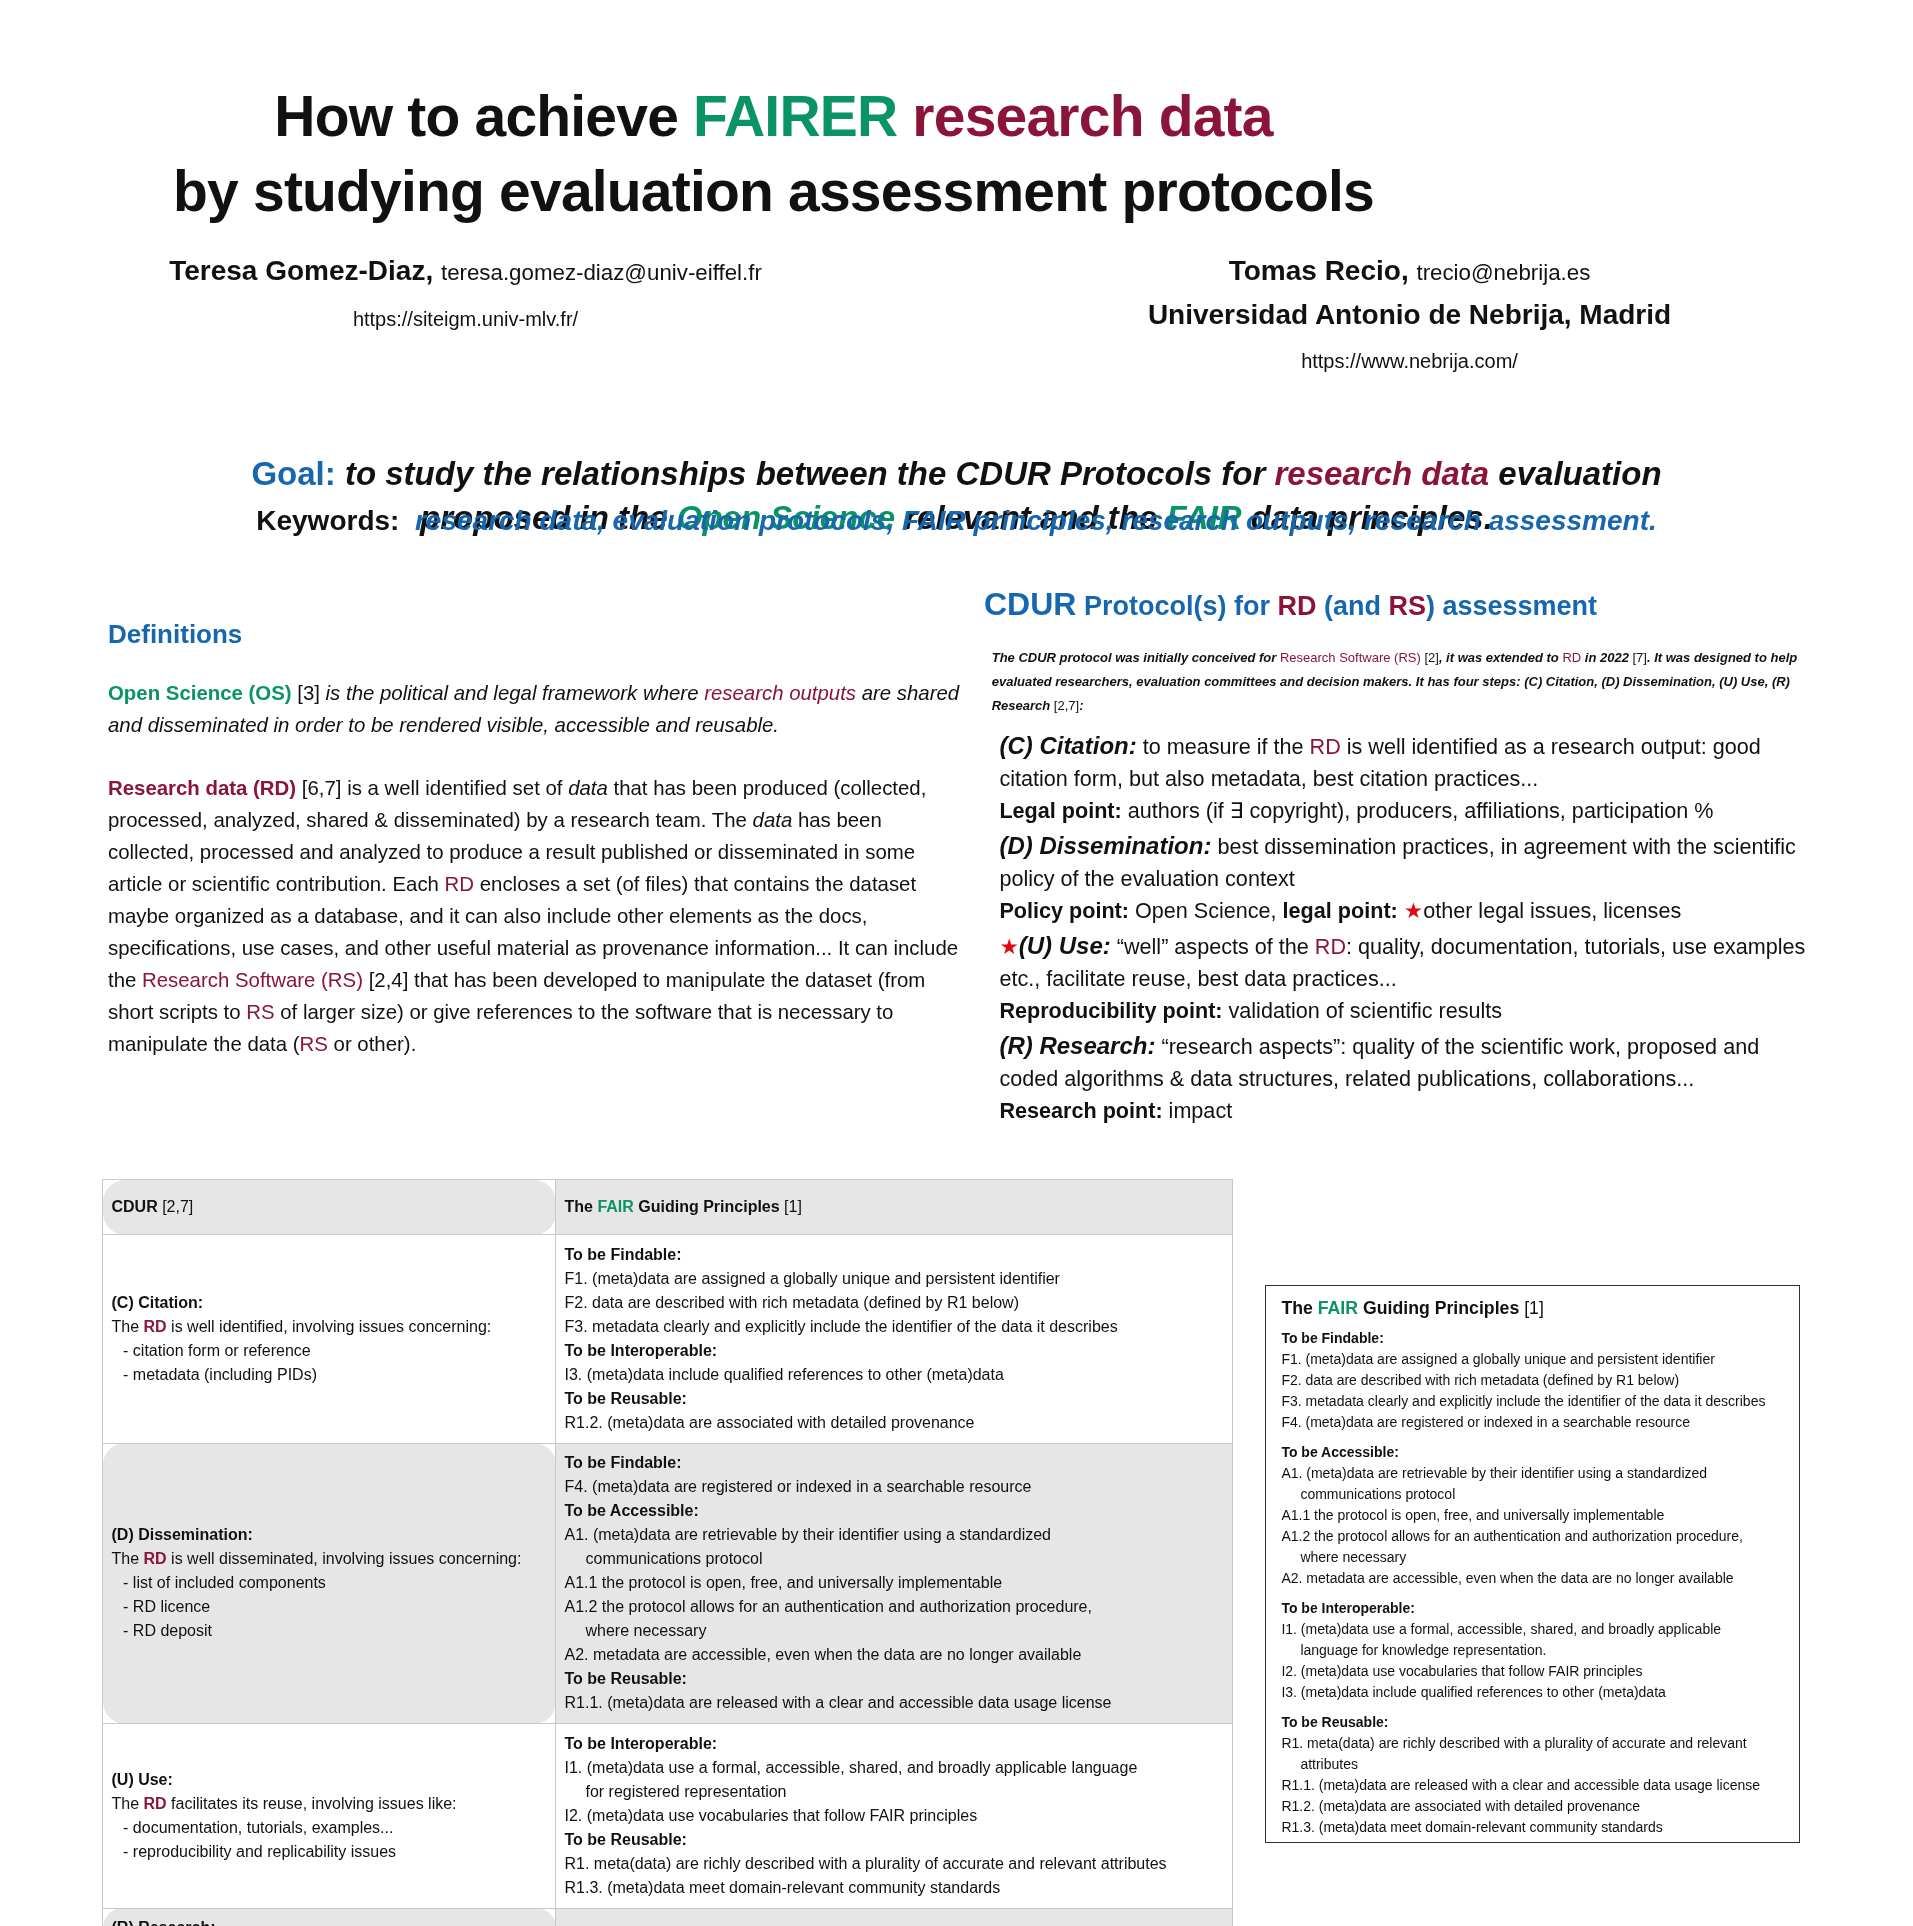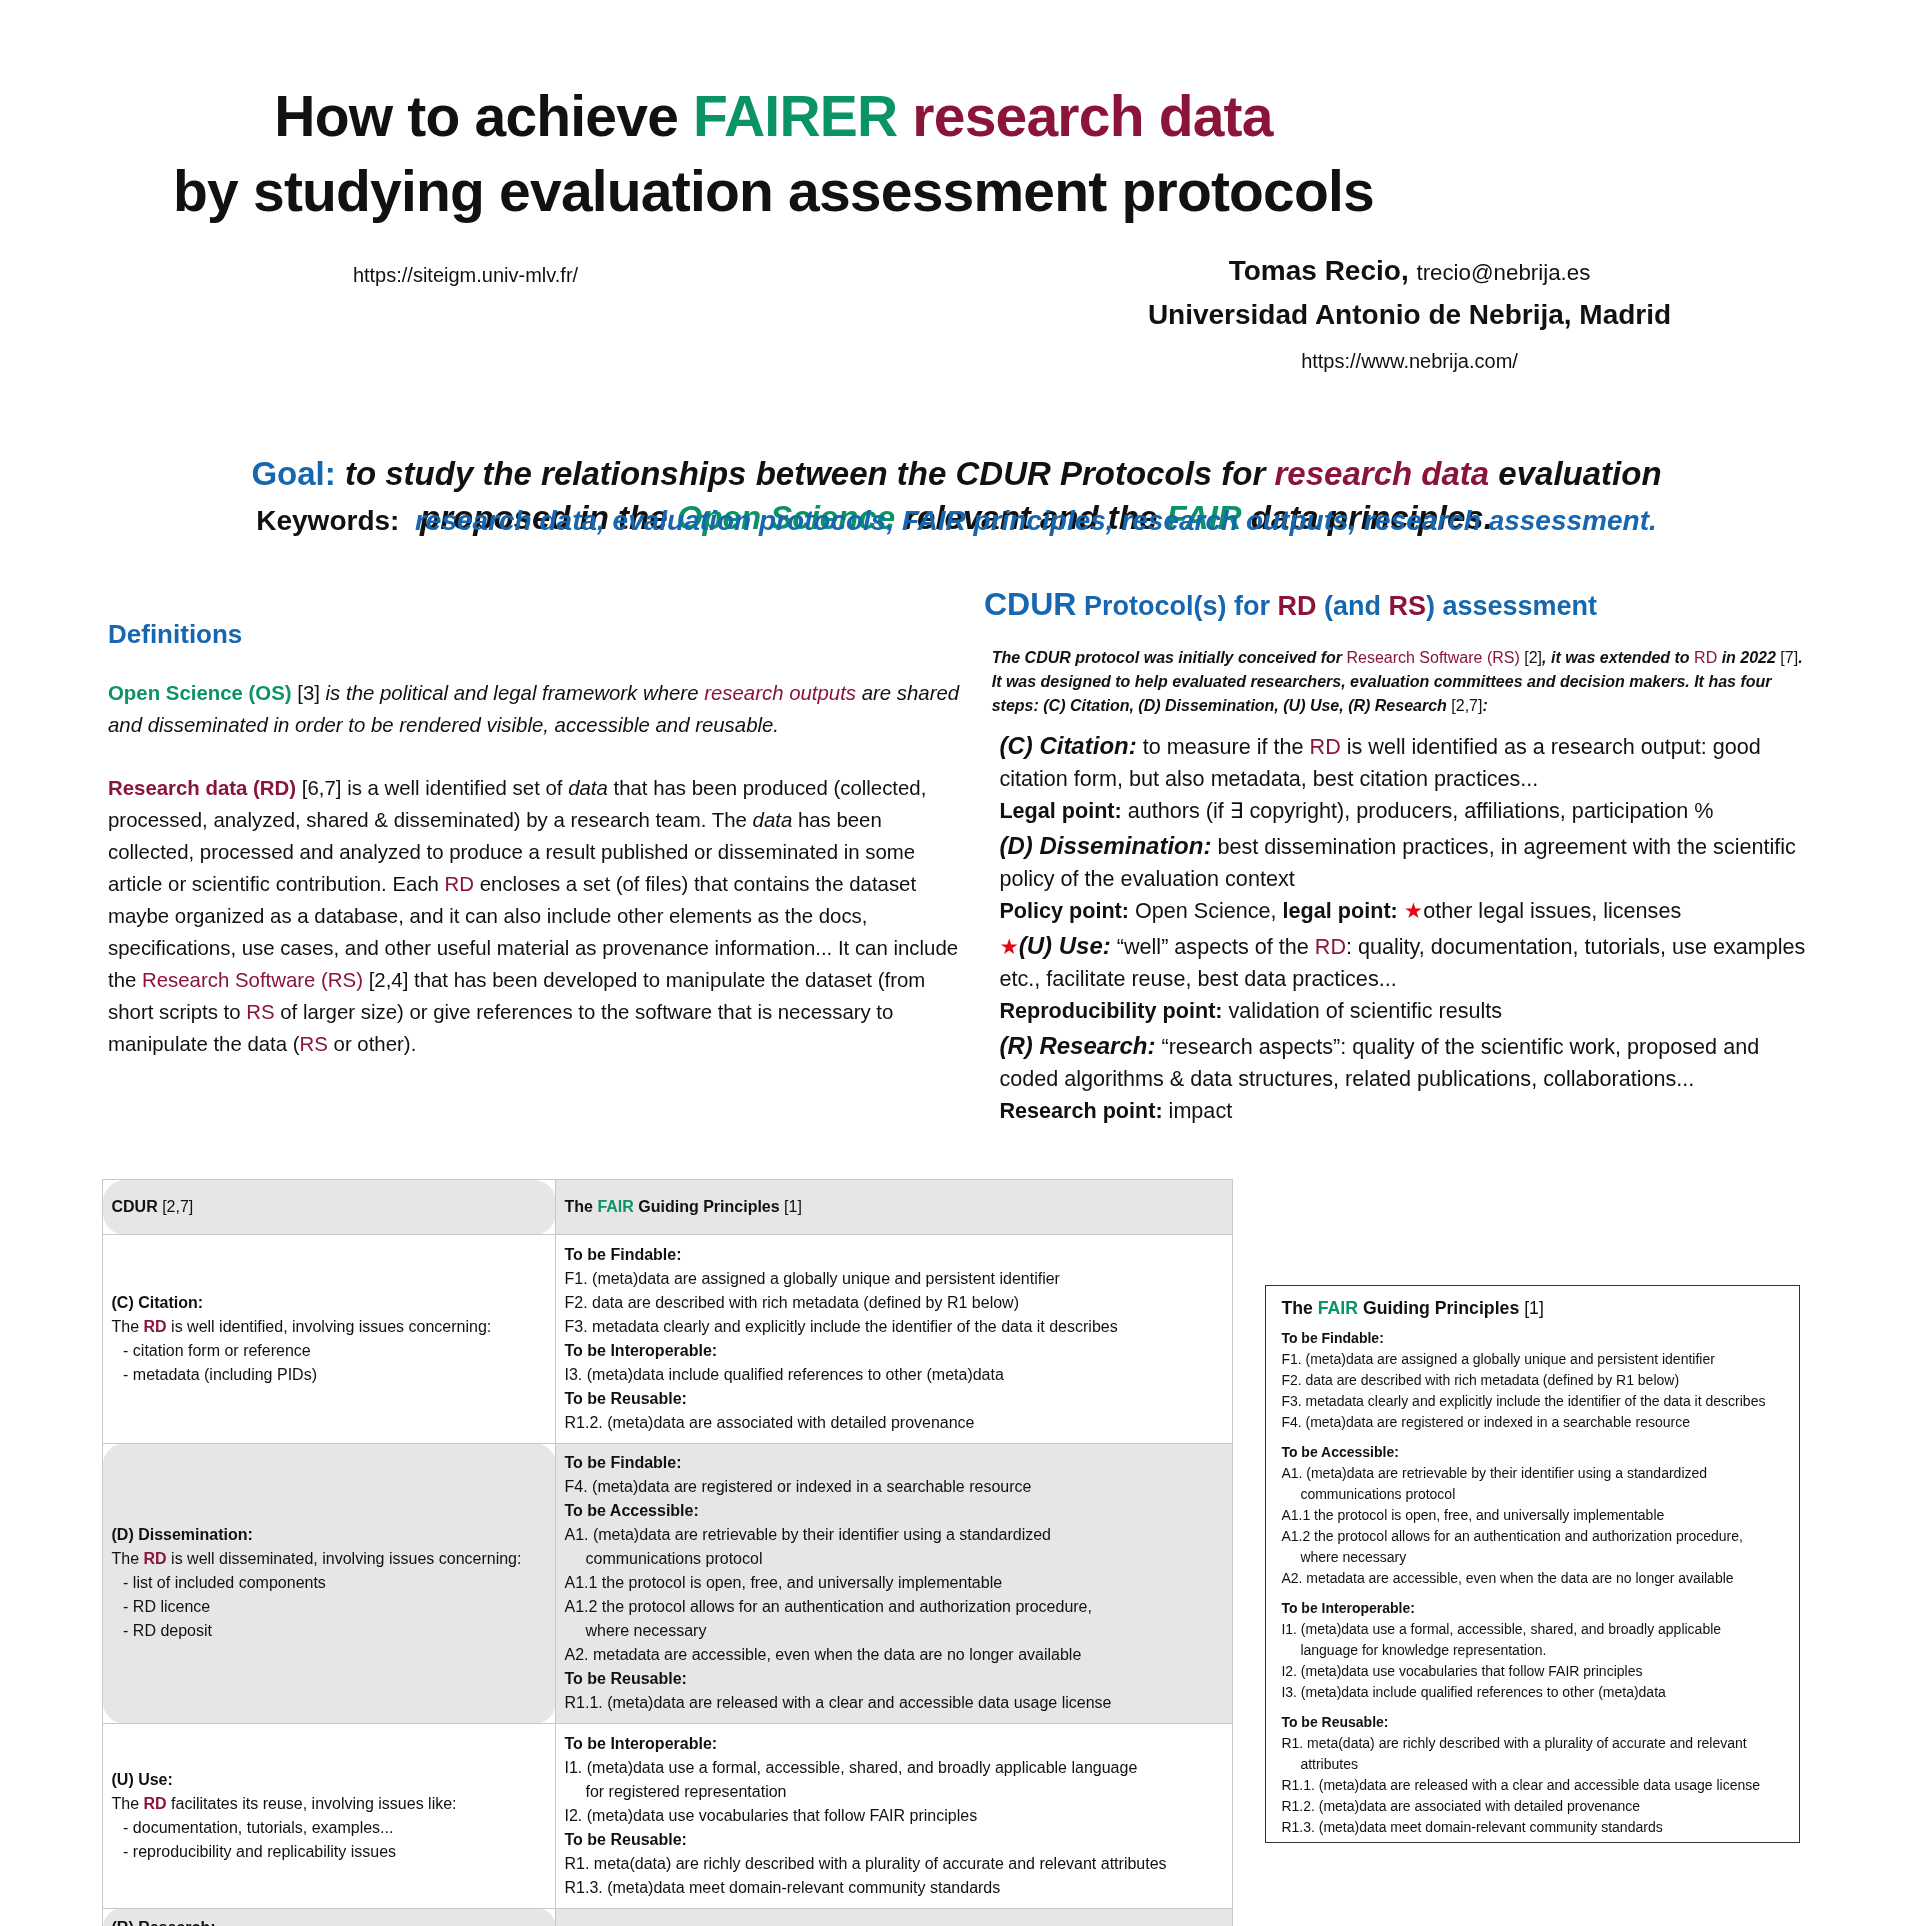--- a/index.html
+++ b/index.html
@@ -32,21 +32,21 @@
 
   
   #defs { left:108px; top:618px; width:863px; font-size:20.4px; line-height:32px; }
   #defs h2 { margin:0 0 27px 0; font-size:26px; color:#1667b0; }
   #defs p { margin:0 0 31px 0; }
 
   
   #cdur { left:984px; top:586px; width:828px; }
   #cdur h2 { margin:0 0 23px 0; font-size:27px; color:#1667b0; }
   #cdur h2 .big { font-size:32px; }
-  #cdur .intro { font-size:16px; line-height:24px; font-style:italic; font-weight:bold; margin:0 0 11.6px 7.7px; }
+  #cdur .intro { font-size:13px; line-height:24px; font-style:italic; font-weight:bold; margin:0 0 11.6px 7.7px; }
   #cdur .intro .plain { font-weight:normal; font-style:normal; }
   #cdur .step { font-size:21.6px; line-height:32px; margin:0 0 3.1px 15.4px; }
   #cdur .step .lbl { font-weight:bold; font-style:italic; font-size:24px; }
   .star { color:#e30613; }
 
   
   #table { left:102px; top:1179px; width:1131px; border-collapse:collapse; font-size:16px; line-height:24px; }
   #table td { border:1.5px solid #c8c8c8; padding:7.7px 8.5px; vertical-align:middle; }
   #table td.c1 { width:435px;border-radius:22px; }
   #table tr.hdr td { background:#e6e6e6; height:39px; font-weight:bold; font-size:16px; }
@@ -65,20 +65,21 @@
 </style>
 </head>
 <body>
 
 <div id="title" class="abs">
   <div><span>How to achieve </span><span class="green">FAIRER</span><span class="crimson"> research data</span></div>
   <div>by studying evaluation assessment protocols</div>
 </div>
 
 <div id="author-left" class="abs author">
+  <div class="name"><span>Teresa Gomez-Diaz,</span> <span class="email">teresa.gomez-diaz@univ-eiffel.fr</span></div>
   <div class="url">https://siteigm.univ-mlv.fr/</div>
 </div>
 <div id="author-right" class="abs author">
   <div class="name"><span>Tomas Recio,</span> <span class="email">trecio@nebrija.es</span></div>
   <div class="aff">Universidad Antonio de Nebrija, Madrid</div>
   <div class="url">https://www.nebrija.com/</div>
 </div>
 
 <div id="goal" class="abs">
   <div><span class="blue goal-label">Goal:</span><span> to study the relationships between the CDUR Protocols for </span><span class="crimson">research data</span><span> evaluation</span></div>

